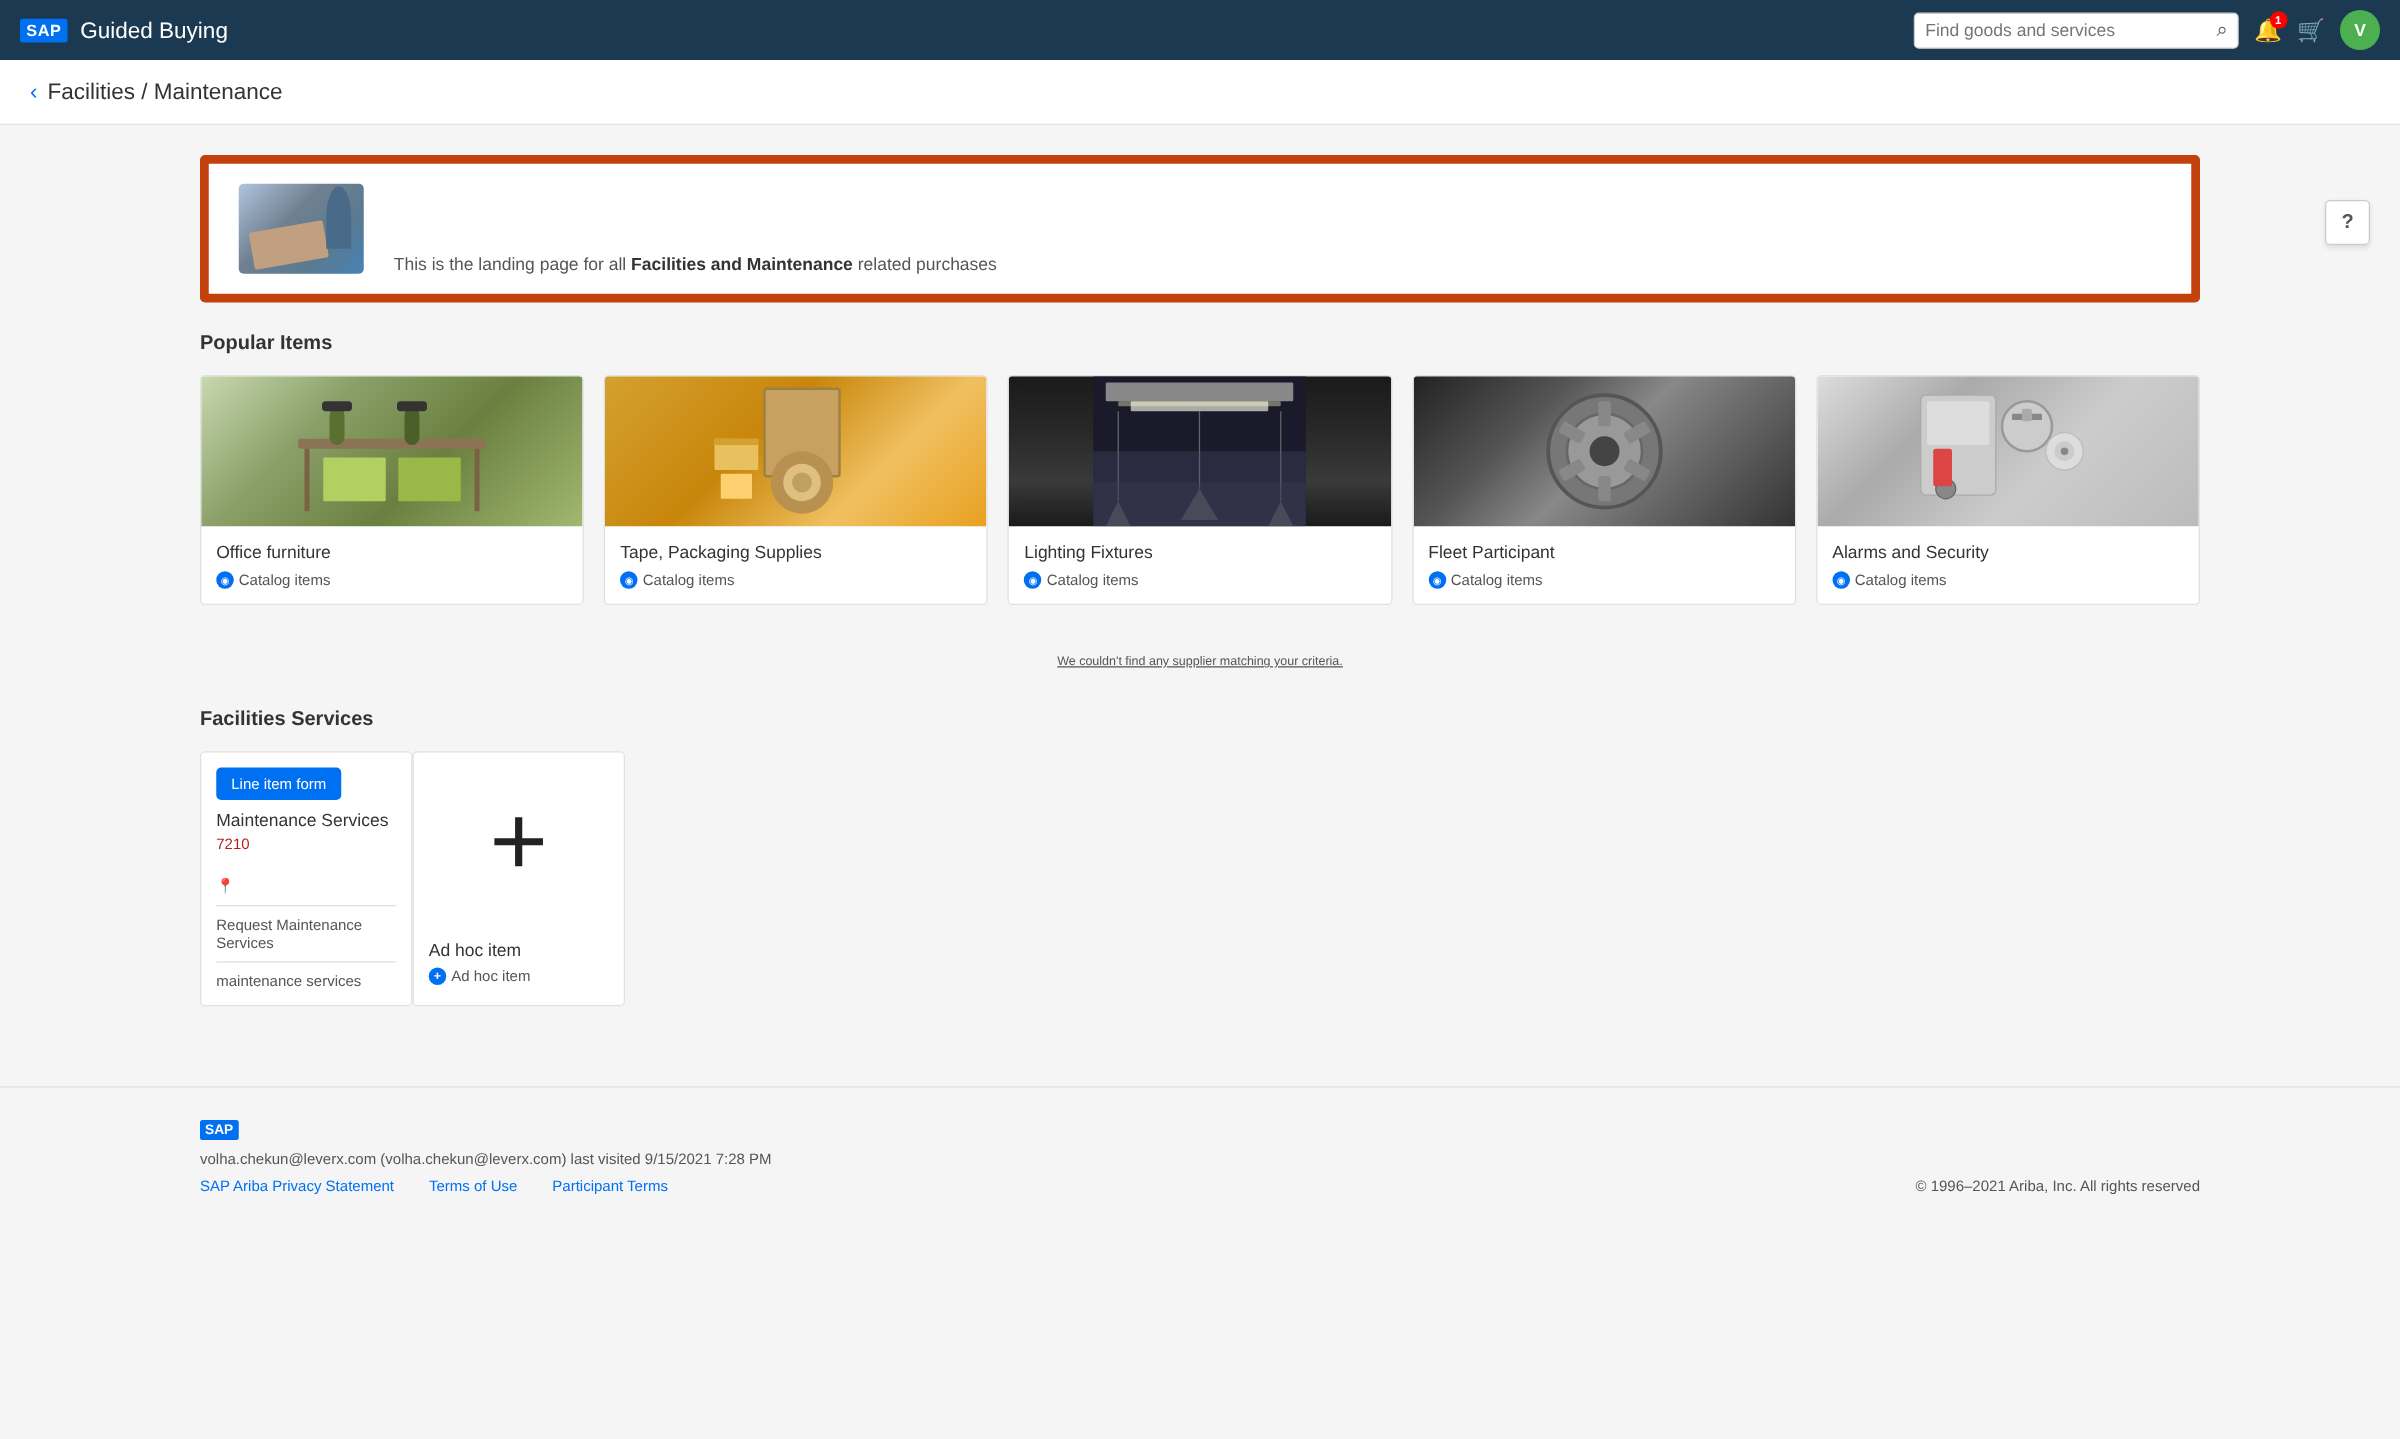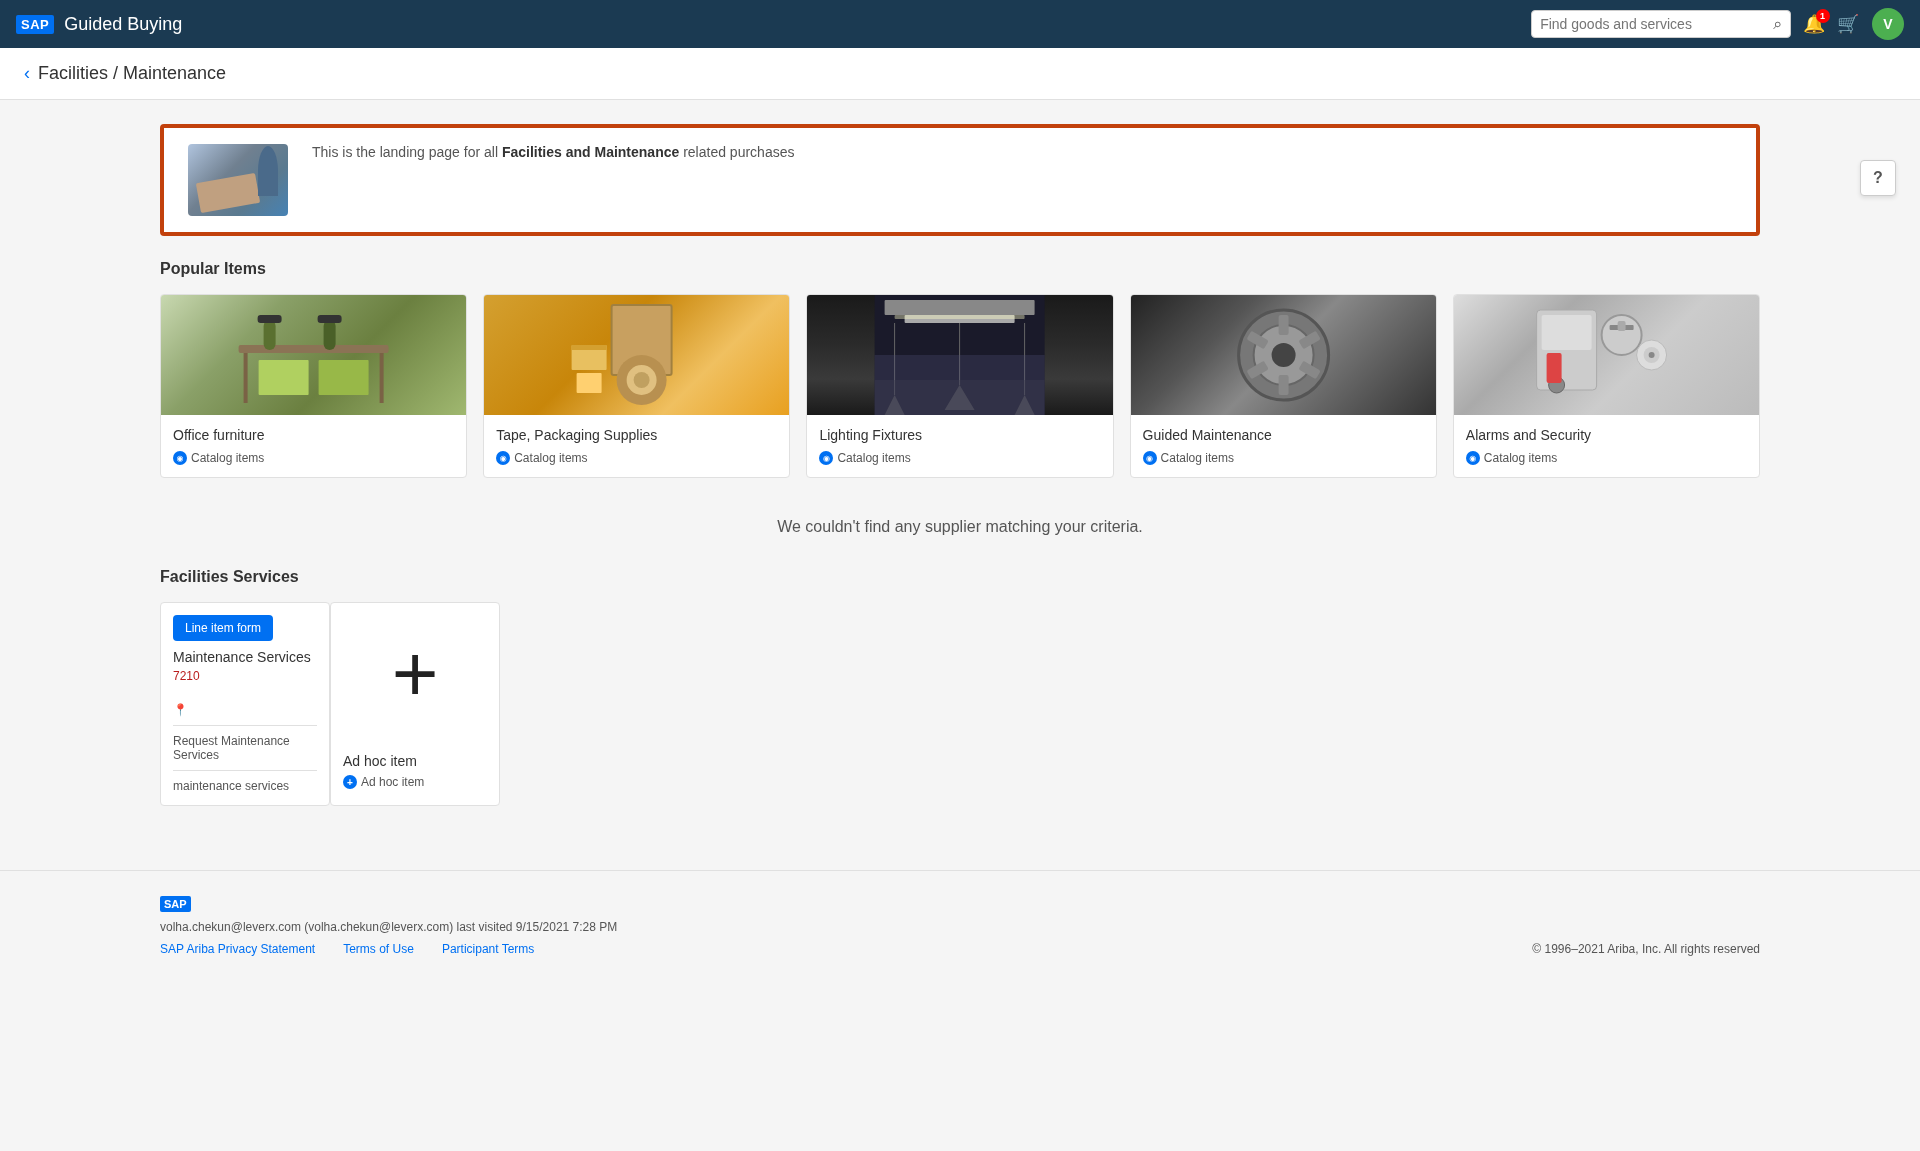--- a/index.html
+++ b/index.html
@@ -125,24 +125,24 @@
 
     
     .main-content {
       padding: 24px 160px;
       max-width: 1920px;
     }
 
     
     .banner-card {
       background: white;
-      border: 4px solid #c2410c;
-      border-radius: 4px;
-      display: flex;
-      align-items: flex-start;
+      border: 7px solid #c2410c;
+      border-radius: 4px;
+      display: flex;
+      align-items: flex-end;
       padding: 16px 24px;
       margin-bottom: 24px;
       gap: 24px;
     }
     .banner-img {
       width: 100px;
       height: 72px;
       background: linear-gradient(135deg, #b0c4de 0%, #708090 40%, #5a7a90 70%, #4682b4 100%);
       border-radius: 4px;
       position: relative;
@@ -252,23 +252,24 @@
     .catalog-icon::after {
       content: '◉';
       color: white;
       font-size: 8px;
     }
 
     
     .no-supplier-msg {
       text-align: center;
       color: #555;
-      font-size: 16px;
+      font-size: 10px;
       padding: 16px 0;
       margin-bottom: 16px;
+      text-decoration: underline;
     }
 
     
     .facilities-services-title {
       font-size: 16px;
       font-weight: 600;
       color: #333;
       margin-bottom: 16px;
     }
 
@@ -574,21 +575,21 @@
             <circle cx="85" cy="60" r="12" fill="#444"></circle>
             <rect x="80" y="20" width="10" height="20" fill="#888" rx="2" transform="rotate(0,85,60)"></rect>
             <rect x="80" y="20" width="10" height="20" fill="#888" rx="2" transform="rotate(60,85,60)"></rect>
             <rect x="80" y="20" width="10" height="20" fill="#888" rx="2" transform="rotate(120,85,60)"></rect>
             <rect x="80" y="20" width="10" height="20" fill="#888" rx="2" transform="rotate(180,85,60)"></rect>
             <rect x="80" y="20" width="10" height="20" fill="#888" rx="2" transform="rotate(240,85,60)"></rect>
             <rect x="80" y="20" width="10" height="20" fill="#888" rx="2" transform="rotate(300,85,60)"></rect>
           </svg>
         </div>
         <div class="item-card-body">
-          <div class="item-card-title">Guided Maintenance</div>
+          <div class="item-card-title">Fleet Participant</div>
           <div class="catalog-badge">
             <span class="catalog-icon"></span>
             <span>Catalog items</span>
           </div>
         </div>
       </div>
 
       <div class="item-card">
         <div class="item-card-img-placeholder alarms-img" style="background: linear-gradient(135deg, #ddd 0%, #aaa 30%, #ccc 60%, #bbb 100%);">
           <svg width="100%" height="120" viewBox="0 0 170 120">

